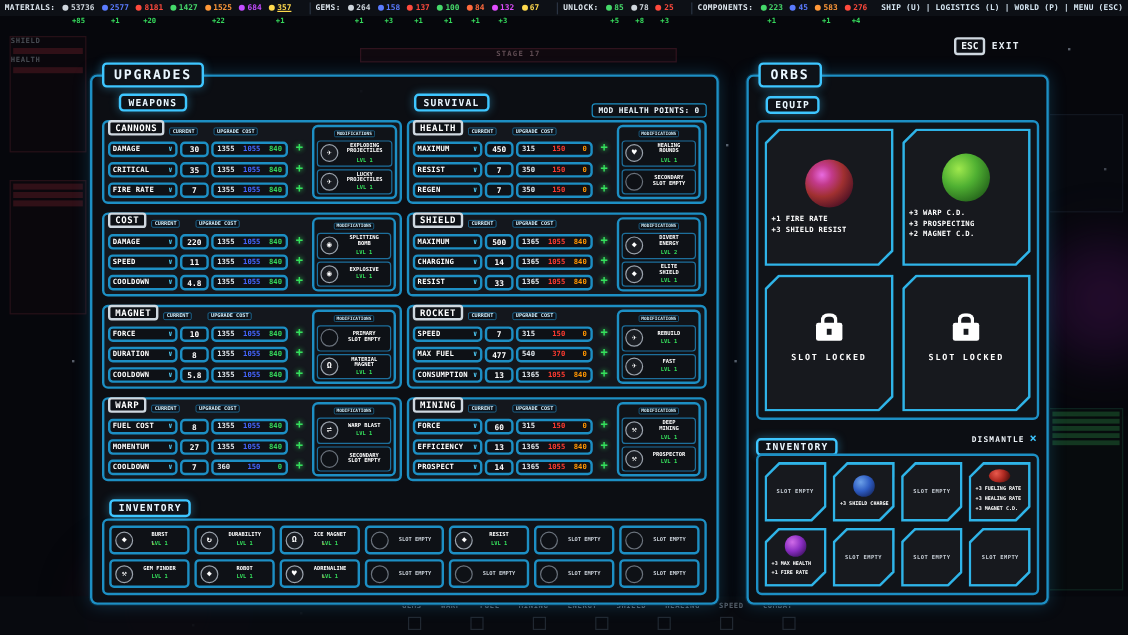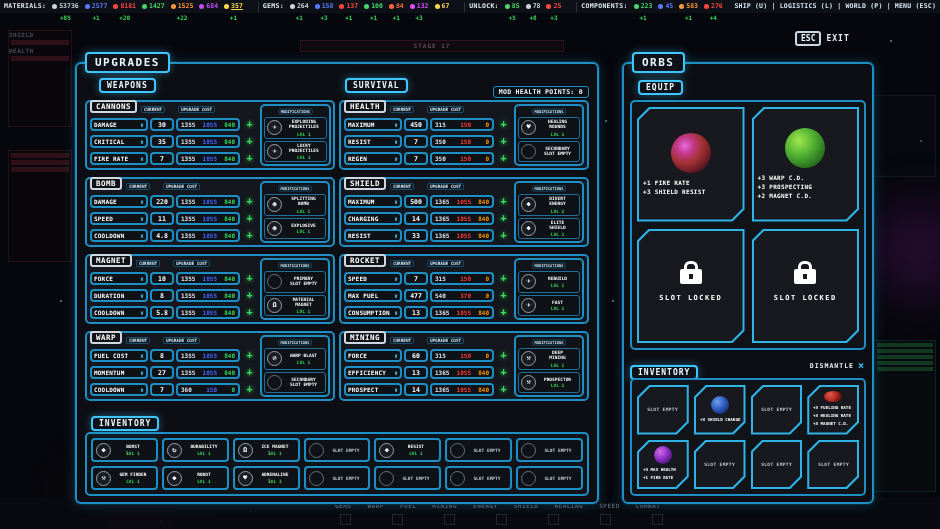--- a/index.html
+++ b/index.html
@@ -431,21 +431,21 @@
             <div class="mod-texts">
               <div class="mod-name">LUCKY PROJECTILES</div>
               <div class="mod-lvl">LVL 1</div>
             </div>
           </div>
         </div>
       </div>
       <div class="section">
         <div class="sec-left">
           <div class="sec-head">
-            <span class="sec-name">BOMB</span>
+            <span class="sec-name">COST</span>
             <span class="col-label">CURRENT</span>
             <span class="col-label">UPGRADE COST</span>
           </div>
           <div class="stat-row">
             <div class="cellbox stat-label">
               <span>DAMAGE</span>
               <span class="stat-caret">∨</span>
             </div>
             <div class="cellbox stat-cur">220</div>
             <div class="cellbox stat-cost">

